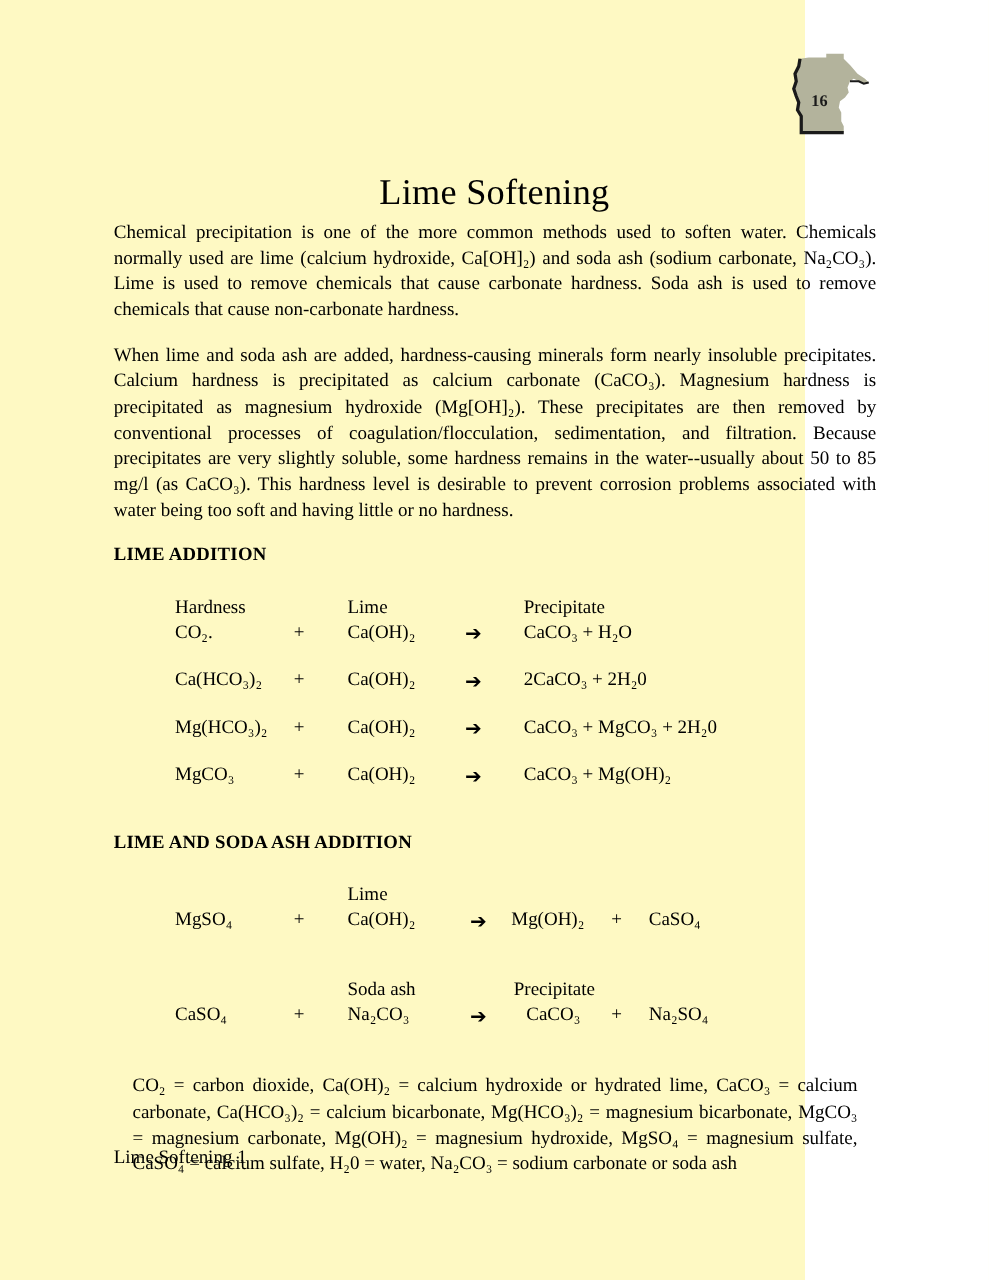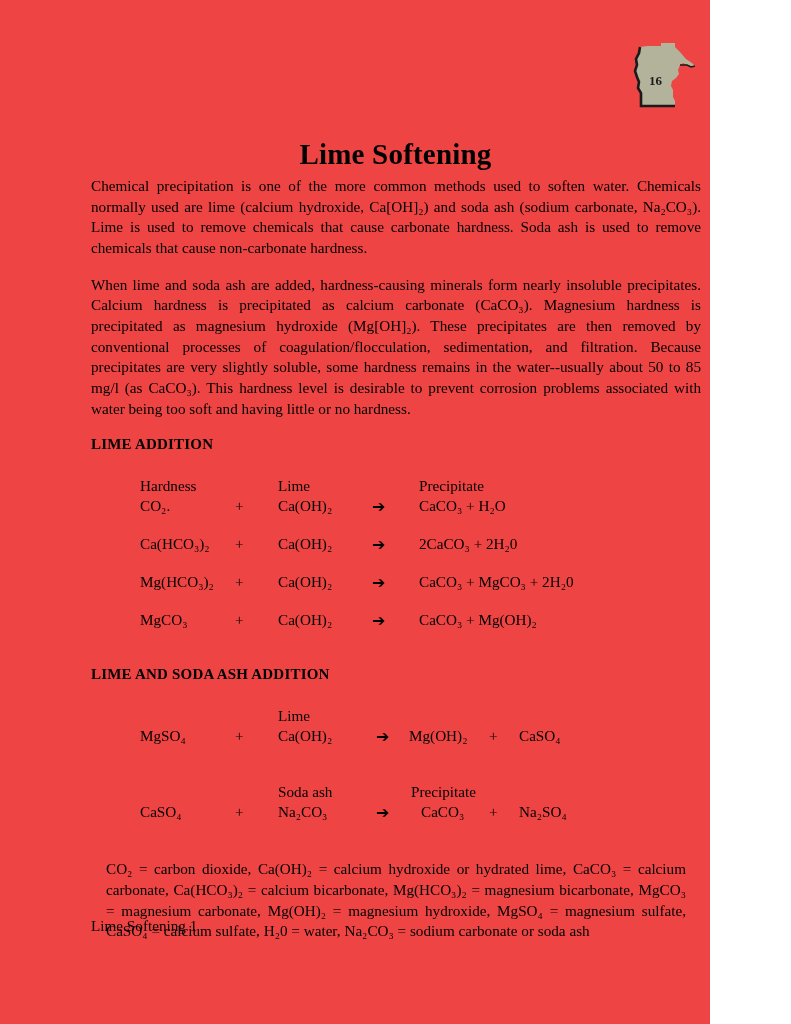--- a/index.html
+++ b/index.html
@@ -12,23 +12,23 @@
     height: 1024px;
     position: relative;
     font-family: "Liberation Serif", "DejaVu Serif", serif;
     color: #000000;
     overflow: hidden;
   }
 
   .page {
     position: absolute;
     left: 0; top: 0;
-    width: 710px;
+    width: 644px;
     height: 1024px;
-    background: #ef4444;
+    background: #fef9c3;
   }
 
   
   .state-badge {
     position: absolute;
     left: 631px;
     top: 41px;
     width: 66px;
     height: 72px;
   }
@@ -45,21 +45,21 @@
   }
 
   
   .doc-title {
     position: absolute;
     left: 0;
     top: 120px;
     width: 791px;
     text-align: center;
     font-size: 29px;
-    font-weight: 700;
+    font-weight: 400;
     letter-spacing: 0.2px;
     line-height: 1.1;
   }
 
   
   .content {
     position: absolute;
     left: 91px;
     top: 176px;
     width: 610px;

